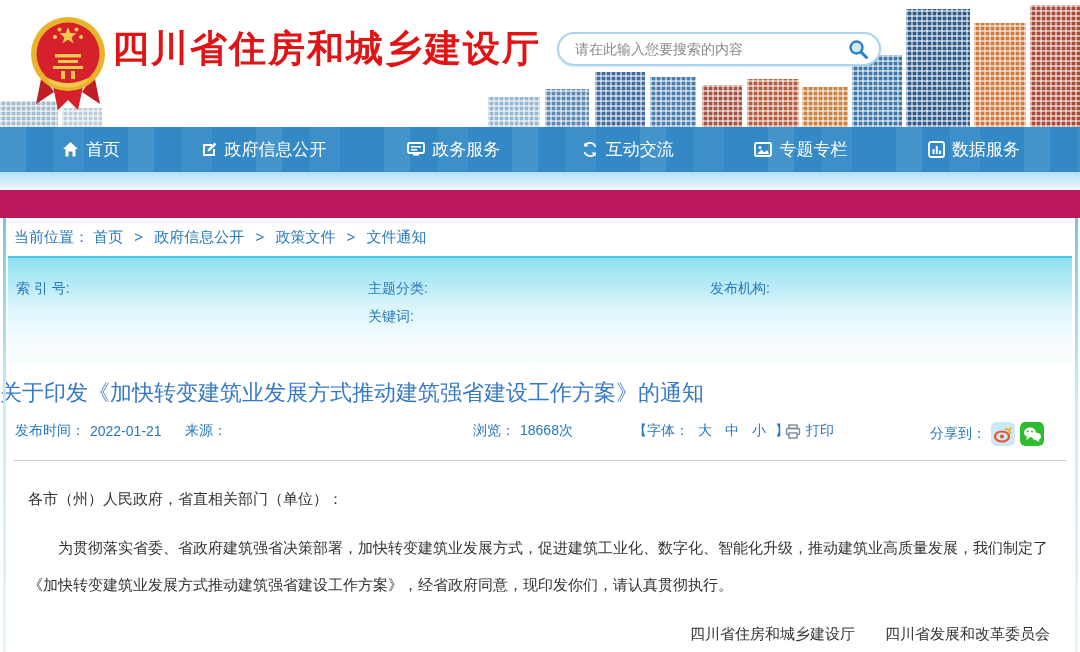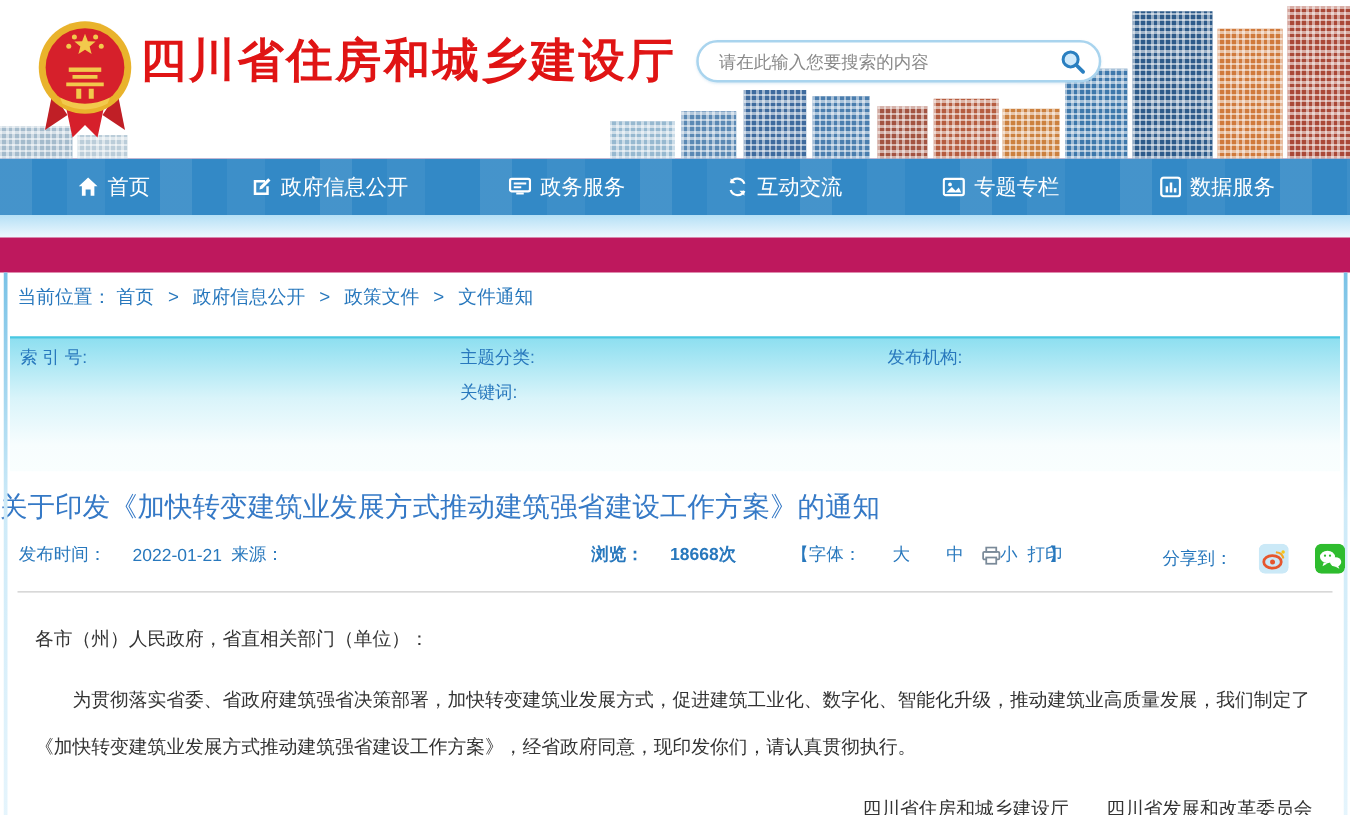--- a/index.html
+++ b/index.html
@@ -41,35 +41,35 @@
   .content { position:relative; height:462px; background:#fff; }
   .side-border { position:absolute; top:0; bottom:0; width:3px;
     background:linear-gradient(#79c2e6,#cdeaf8 40%,#e8f6fd); }
   .side-border.left { left:3px; }
   .side-border.right { right:2px; }
 
   .breadcrumb { padding:10px 0 9px 14px; font-size:15px; color:#2878bd;margin-top:28px; }
   .breadcrumb .sep { margin:0 7px; color:#2878bd; }
   .breadcrumb a, .breadcrumb .crumb { color:#2878bd; text-decoration:none; cursor:pointer; }
 
-  .meta-box { margin:13px 8px; height:108px; border-top:2px solid #49c8e2;
+  .meta-box { margin:0 8px; height:108px; border-top:2px solid #49c8e2;
     background:linear-gradient(#8edff0, #d9f4fa 45%, #f7fdfe 80%, #f9fefe);
-    font-size:14px; color:#2878bd; }
+    padding-top:16px; font-size:14px; color:#2878bd; }
   .meta-row { position:relative; height:28px; line-height:28px; }
   .meta-row .c1 { position:absolute; left:8px; }
   .meta-row .c2 { position:absolute; left:360px; }
   .meta-row .c3 { position:absolute; left:702px; }
   .meta-label { margin-right:6px; }
 
   .article-title { margin-top:14px; height:30px; line-height:30px; text-align:left;
     font-size:22px; font-weight:normal; color:#3579c6; }
 
   .article-meta { position:relative; height:26px; margin-top:14px; font-size:14px; color:#2878bd; }
-  .article-meta .grp { position:absolute; top:0; display:flex; align-items:center; gap:21px; white-space:nowrap; }
-  .g-publish { left:15px; } .g-source { left:185px; } .g-views { left:473px;font-weight:bold; }
+  .article-meta .grp { position:absolute; top:0; display:flex; align-items:center; gap:5px; white-space:nowrap; }
+  .g-publish { left:15px; } .g-source { left:185px; } .g-views { left:473px; }
   .g-font { left:633px; } .g-print { left:785px; cursor:pointer; } .g-share { left:930px; }
   .font-size-opt { margin:0 4px; cursor:pointer; }
   .share-icon { width:24px; height:24px; border-radius:5px; cursor:pointer; display:block; }
 
   .divider { margin:12px 14px 0 14px; border:none; border-top:1px solid #ccc; }
 
   .article-body { padding:26px 32px 0 28px; font-size:15px; color:#333; }
   .article-body .p1 { line-height:24px; }
   .article-body .p2 { margin-top:18px; line-height:37px; text-indent:2em; }
   .signature { margin-top:22px; padding-right:30px; text-align:right; font-size:15px; color:#333; }

